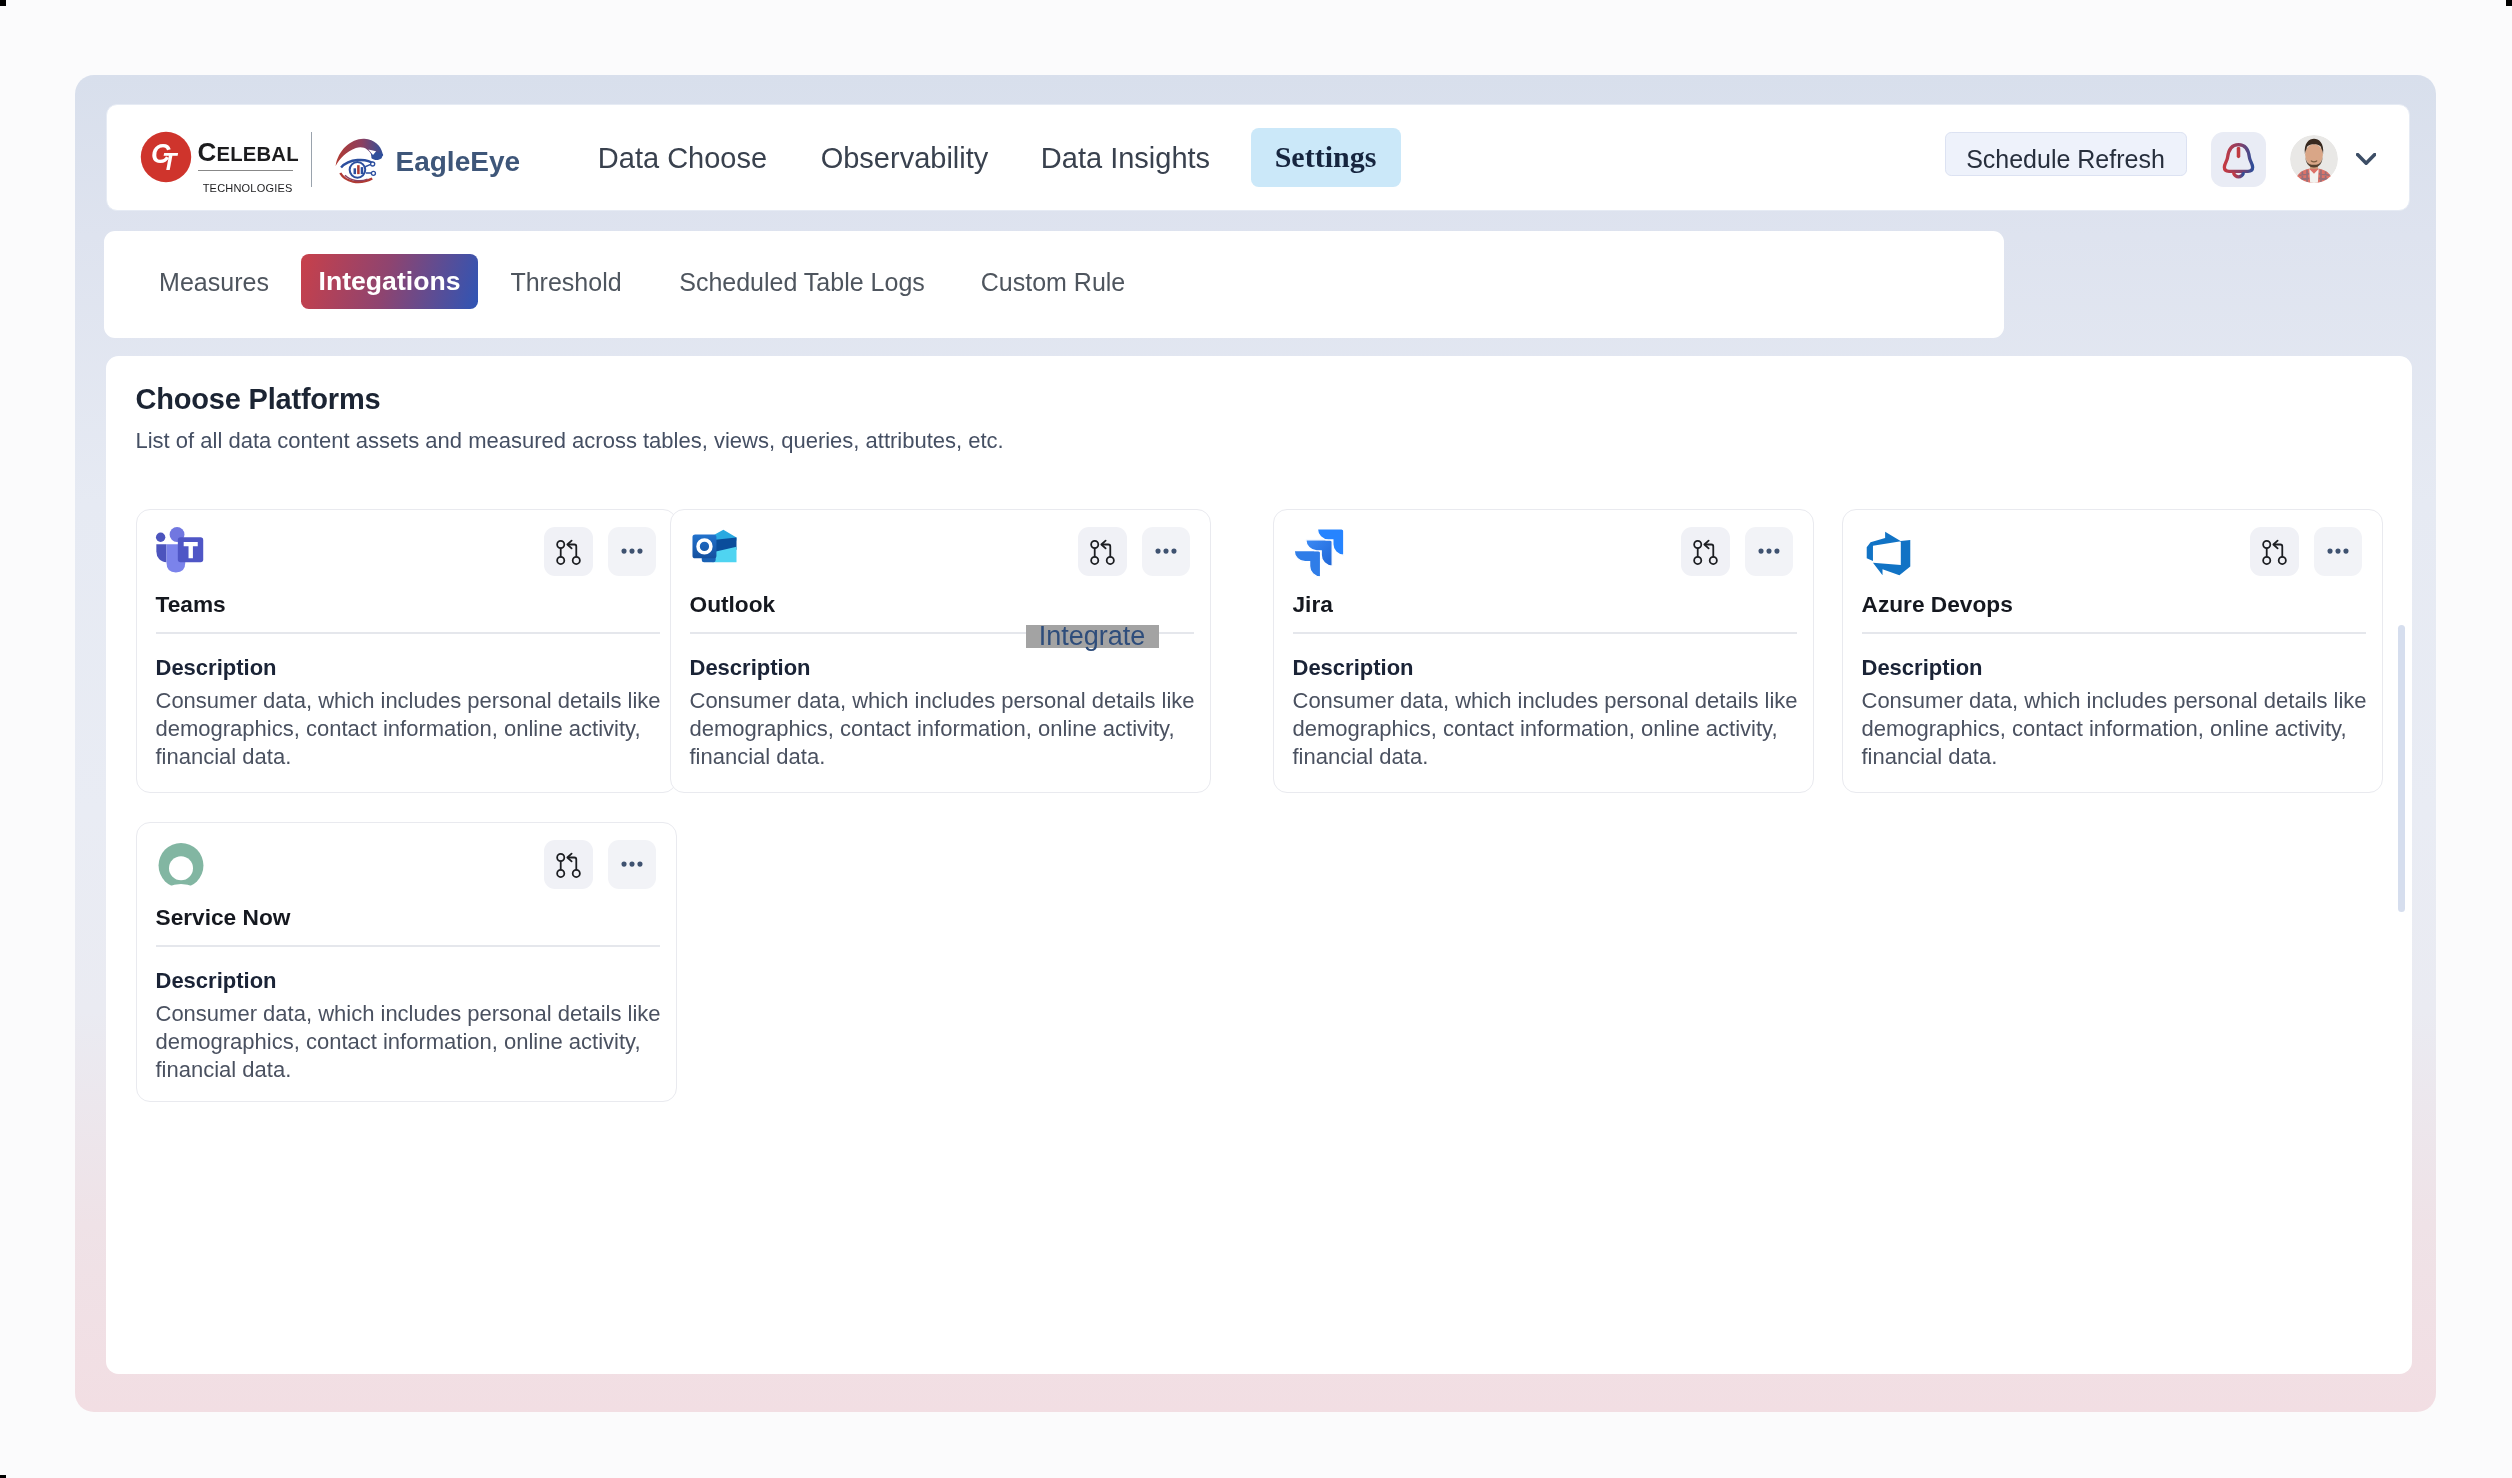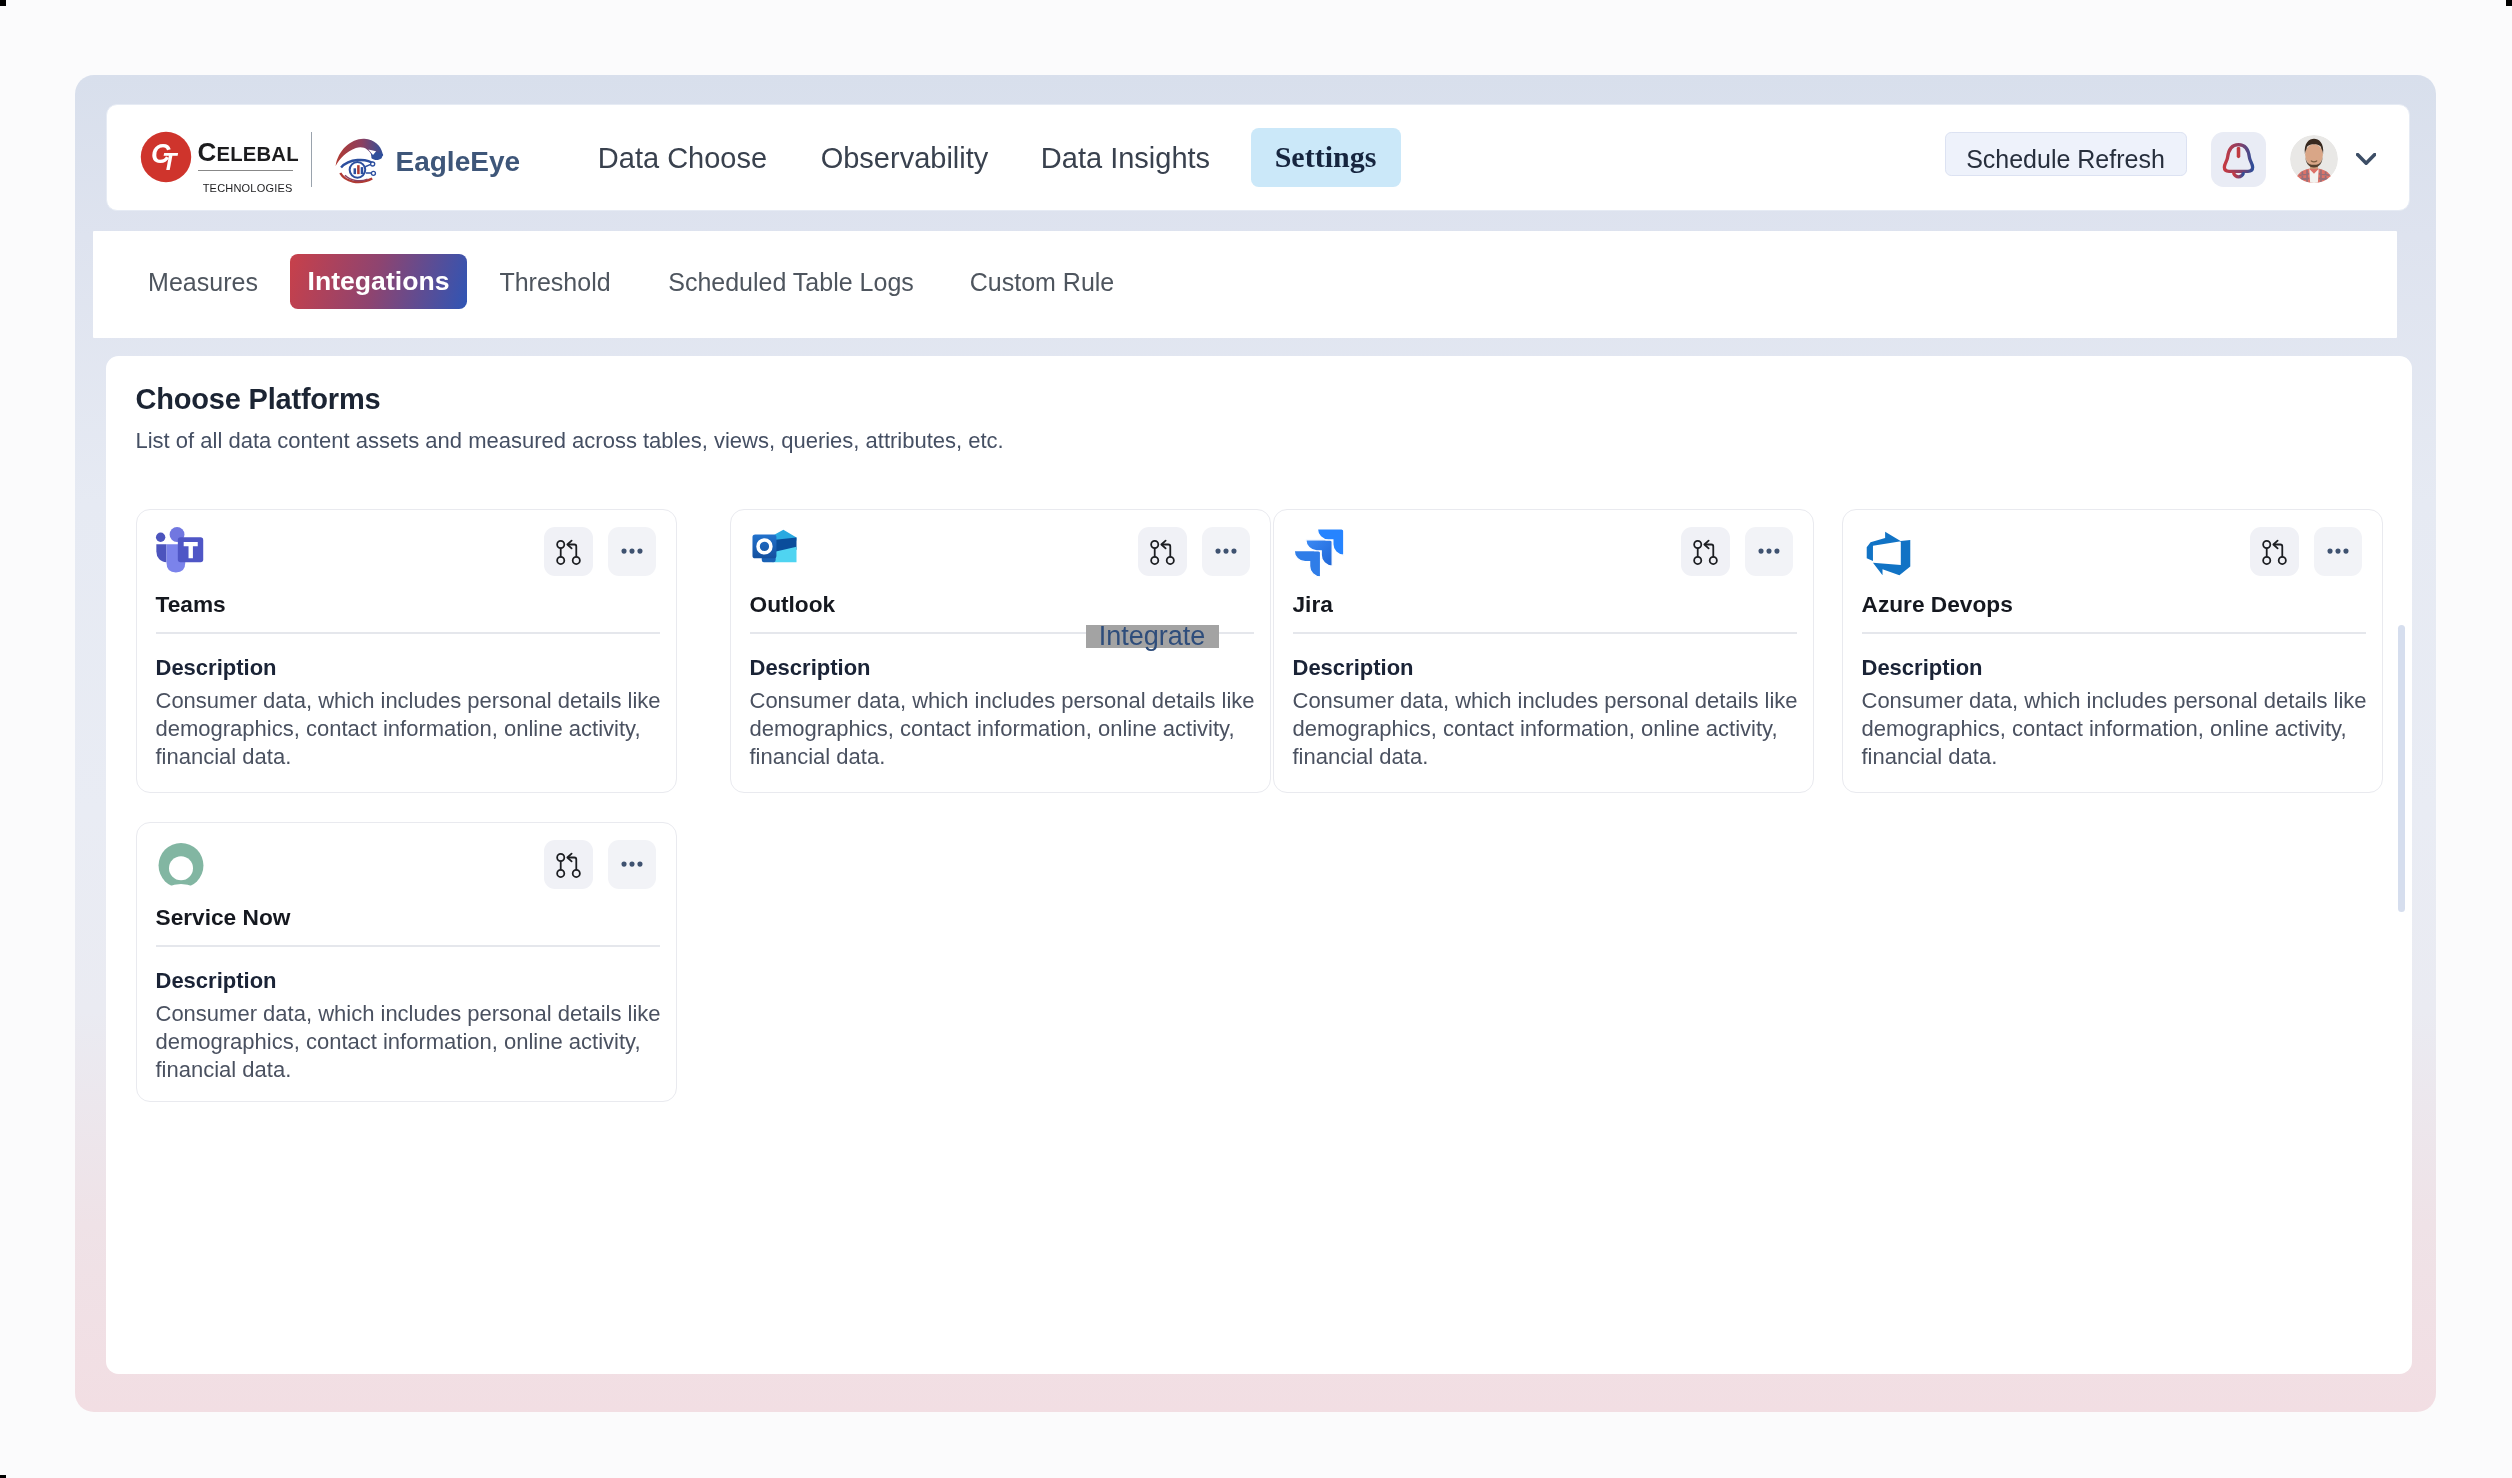--- a/index.html
+++ b/index.html
@@ -2,21 +2,21 @@
 <html style="font-size:12.5px"><head>
 <meta charset="utf-8">
 <style>
   * { margin:0; padding:0; box-sizing:border-box; }
   html,body { width:2512px; height:1479px; }
   body { font-family:"Liberation Sans", sans-serif; background:#fbfbfc; position:relative; overflow:hidden; }
   .frame { position:absolute; left:75px; top:75px; width:2361px; height:1337px; border-radius:19px;
     background:linear-gradient(180deg,#d8dfec 0%,#dee3ef 12%,#e6eaf3 32%,#e9ecf4 55%,#eaebf2 70%,#efe2e7 86%,#f2dee3 100%); }
   .bar { position:absolute; background:#fff; }
   .header { left:30.5px; top:29px; width:2304px; height:107px; border-radius:11px; border:1.6px solid #e6ebf4; }
-  .tabs { left:18px; top:156px; width:2304px; height:107px; border-radius:1px; }
+  .tabs { left:29px; top:156px; width:1900px; height:107px; border-radius:11px; }
   .panel { left:30.5px; top:281px; width:2306px; height:1018px; border-radius:12.5px; }
 
   
   .ctlogo { position:absolute; left:33px; top:26px; width:52px; height:52px; }
   .brand { position:absolute; left:91px; top:33px; width:156px; }
   .brand .l1 { font-size:20.3px; line-height:28px; font-weight:bold; color:#1c1c1e; letter-spacing:0.2px; }
   .brand .l1 .big { font-size:26px; }
   .brand .l2 { font-size:11px; color:#1c1c1e; letter-spacing:0.2px; border-top:1.2px solid #888; padding-top:11px; margin-top:1.6px; width:95px; text-align:right; }
   .vdiv { position:absolute; left:204px; top:27px; width:1.6px; height:55px; background:#9aa3ad; }
   .eagleicon { position:absolute; left:226px; top:29px; width:52px; height:53px; }
@@ -161,21 +161,21 @@
               <circle cx="31" cy="31" r="3.3"></circle>
               <circle cx="41.3" cy="31" r="3.3"></circle>
             </g>
         </svg></div>
         <div class="ctitle">Teams</div>
         <div class="cdiv"></div>
         <div class="cdesc">Description</div>
         <div class="cpara">Consumer data, which includes personal details like<br>demographics, contact information, online activity,<br>financial data.</div>
       </div>
 
-      <div class="card" style="left:624px; top:153px;">
+      <div class="card" style="left:564px; top:153px;">
         <div class="icon" style="top:19px; left:21px;"><svg width="45" height="34" viewBox="0 0 57 44">
           <defs>
               <linearGradient id="og" x1="0" y1="0" x2="0" y2="1">
             <stop offset="0" stop-color="#2272cd"></stop>
                 <stop offset="1" stop-color="#14509e"></stop>
           </linearGradient>
             </defs>
           <polygon points="18,13 40,1 57,11 57,15 20,19" fill="#29a9e1"></polygon>
           <polygon points="20,15 57,11 57,27 28,33" fill="#0a4d9b"></polygon>
           <polygon points="22,31 57,23 57,43 26,43" fill="#4fd4f1"></polygon>

